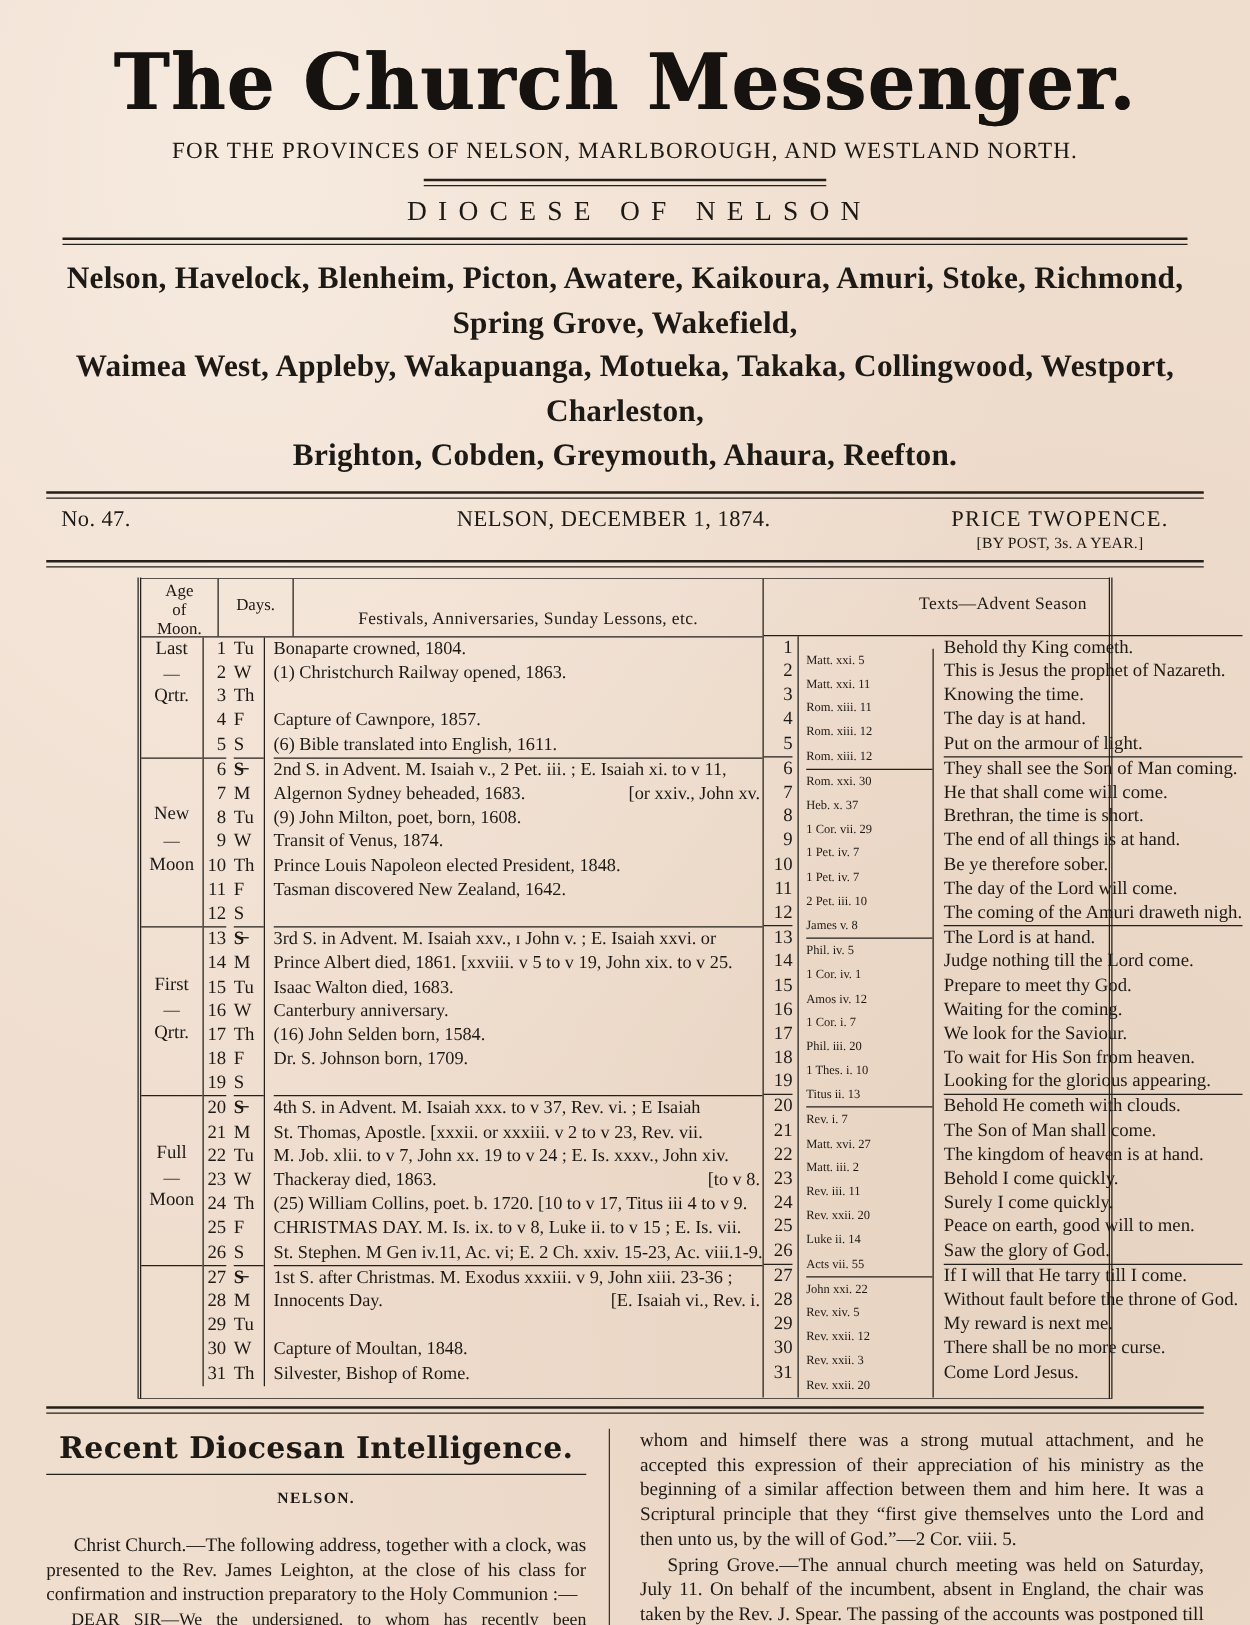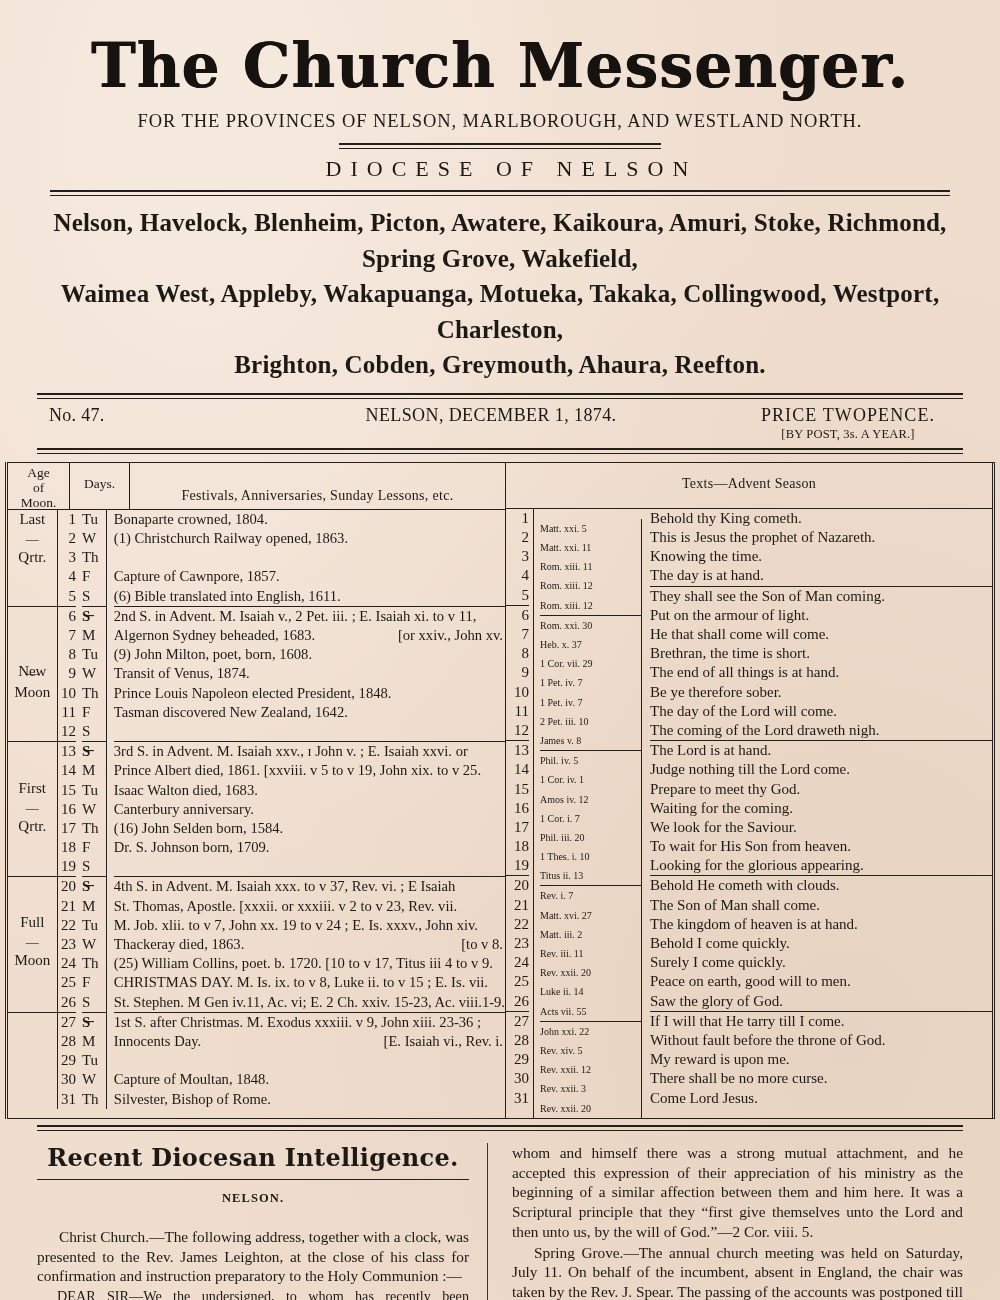--- a/index.html
+++ b/index.html
@@ -85,21 +85,21 @@
   .dateline .price .p2 { font-size: 12.5px; letter-spacing: .2px; margin-top: 2px; }
   .rule-double4 {
     width: 926px; margin: 7px auto 0 auto;
     border-top: 2.4px solid #23201b;
     border-bottom: 1.1px solid #23201b;
     height: 3px;
   }
 
   
   .cal-wrap {
-    width: 990px; margin: 8px auto 0 auto;
+    width: 780px; margin: 8px auto 0 auto;
     border-left: 3px double #23201b;
     border-right: 3px double #23201b;
     border-top: 1.3px solid #23201b;
     border-bottom: 1.3px solid #23201b;
     display: flex;
     box-sizing: border-box;
     background: transparent;
   }
   .cal-left  { width: 498px; border-right: 1.3px solid #23201b; box-sizing: border-box; }
   .cal-right { flex: 1; box-sizing: border-box; }
@@ -270,21 +270,21 @@
             <div class="row">&nbsp;</div>
             <div class="row">&nbsp;</div>
             <div class="row sep-top">&nbsp;</div>
             <div class="row">&nbsp;</div>
             <div class="row">&nbsp;</div>
             <div class="row">&nbsp;</div>
             <div class="row">&nbsp;</div>
             <div class="moonslot" style="top: 0px;">Last</div>
             <div class="moondash" style="top: 19.2px;"></div>
             <div class="moonslot" style="top: 38.4px;">Qrtr.</div>
-            <div class="moonslot" style="top: 152px; text-align: center;">New</div>
+            <div class="moonslot" style="top: 132px; text-align: center;">New</div>
             <div class="moondash" style="top: 153.6px;"></div>
             <div class="moonslot" style="top: 172.8px;">Moon</div>
             <div class="moonslot" style="top: 268.8px;">First</div>
             <div class="moondash" style="top: 288px;"></div>
             <div class="moonslot" style="top: 307.2px;">Qrtr.</div>
             <div class="moonslot" style="top: 403.2px;">Full</div>
             <div class="moondash" style="top: 422.4px;"></div>
             <div class="moonslot" style="top: 441.6px;">Moon</div>
           </div>
         <div class="col-daynum" id="daynum-col">
@@ -455,45 +455,45 @@
             <div class="row">Rev.  xiv.  5</div>
             <div class="row">Rev. xxii. 12</div>
             <div class="row">Rev. xxii.  3</div>
             <div class="row">Rev. xxii. 20</div>
           </div>
         <div class="col-text" id="text-col">
             <div class="row">Behold thy King cometh.</div>
             <div class="row">This is Jesus the prophet of Nazareth.</div>
             <div class="row">Knowing the time.</div>
             <div class="row">The day is at hand.</div>
+            <div class="row">Put on the armour of light.</div>
             <div class="row sep-top">They shall see the Son of Man coming.</div>
-            <div class="row">Put on the armour of light.</div>
             <div class="row">He that shall come will come.</div>
             <div class="row">Brethran, the time is short.</div>
             <div class="row">The end of all things is at hand.</div>
             <div class="row">Be ye therefore sober.</div>
             <div class="row">The day of the Lord will come.</div>
-            <div class="row">The coming of the Lord draweth nigh.</div>
+            <div class="row">The coming of the Amuri draweth nigh.</div>
             <div class="row sep-top">The Lord is at hand.</div>
             <div class="row">Judge nothing till the Lord come.</div>
             <div class="row">Prepare to meet thy God.</div>
             <div class="row">Waiting for the coming.</div>
             <div class="row">We look for the Saviour.</div>
             <div class="row">To wait for His Son from heaven.</div>
             <div class="row">Looking for the glorious appearing.</div>
             <div class="row sep-top">Behold He cometh with clouds.</div>
             <div class="row">The Son of Man shall come.</div>
             <div class="row">The kingdom of heaven is at hand.</div>
             <div class="row">Behold I come quickly.</div>
             <div class="row">Surely I come quickly.</div>
             <div class="row">Peace on earth, good will to men.</div>
             <div class="row">Saw the glory of God.</div>
             <div class="row sep-top">If I will that He tarry till I come.</div>
             <div class="row">Without fault before the throne of God.</div>
-            <div class="row">My reward is upon me.</div>
+            <div class="row">My reward is next me.</div>
             <div class="row">There shall be no more curse.</div>
             <div class="row">Come Lord Jesus.</div>
           </div>
       </div>
     </div>
   </div>
   <div class="rule-after-table"></div>
 
   <div class="articles">
     <div class="col-a">

